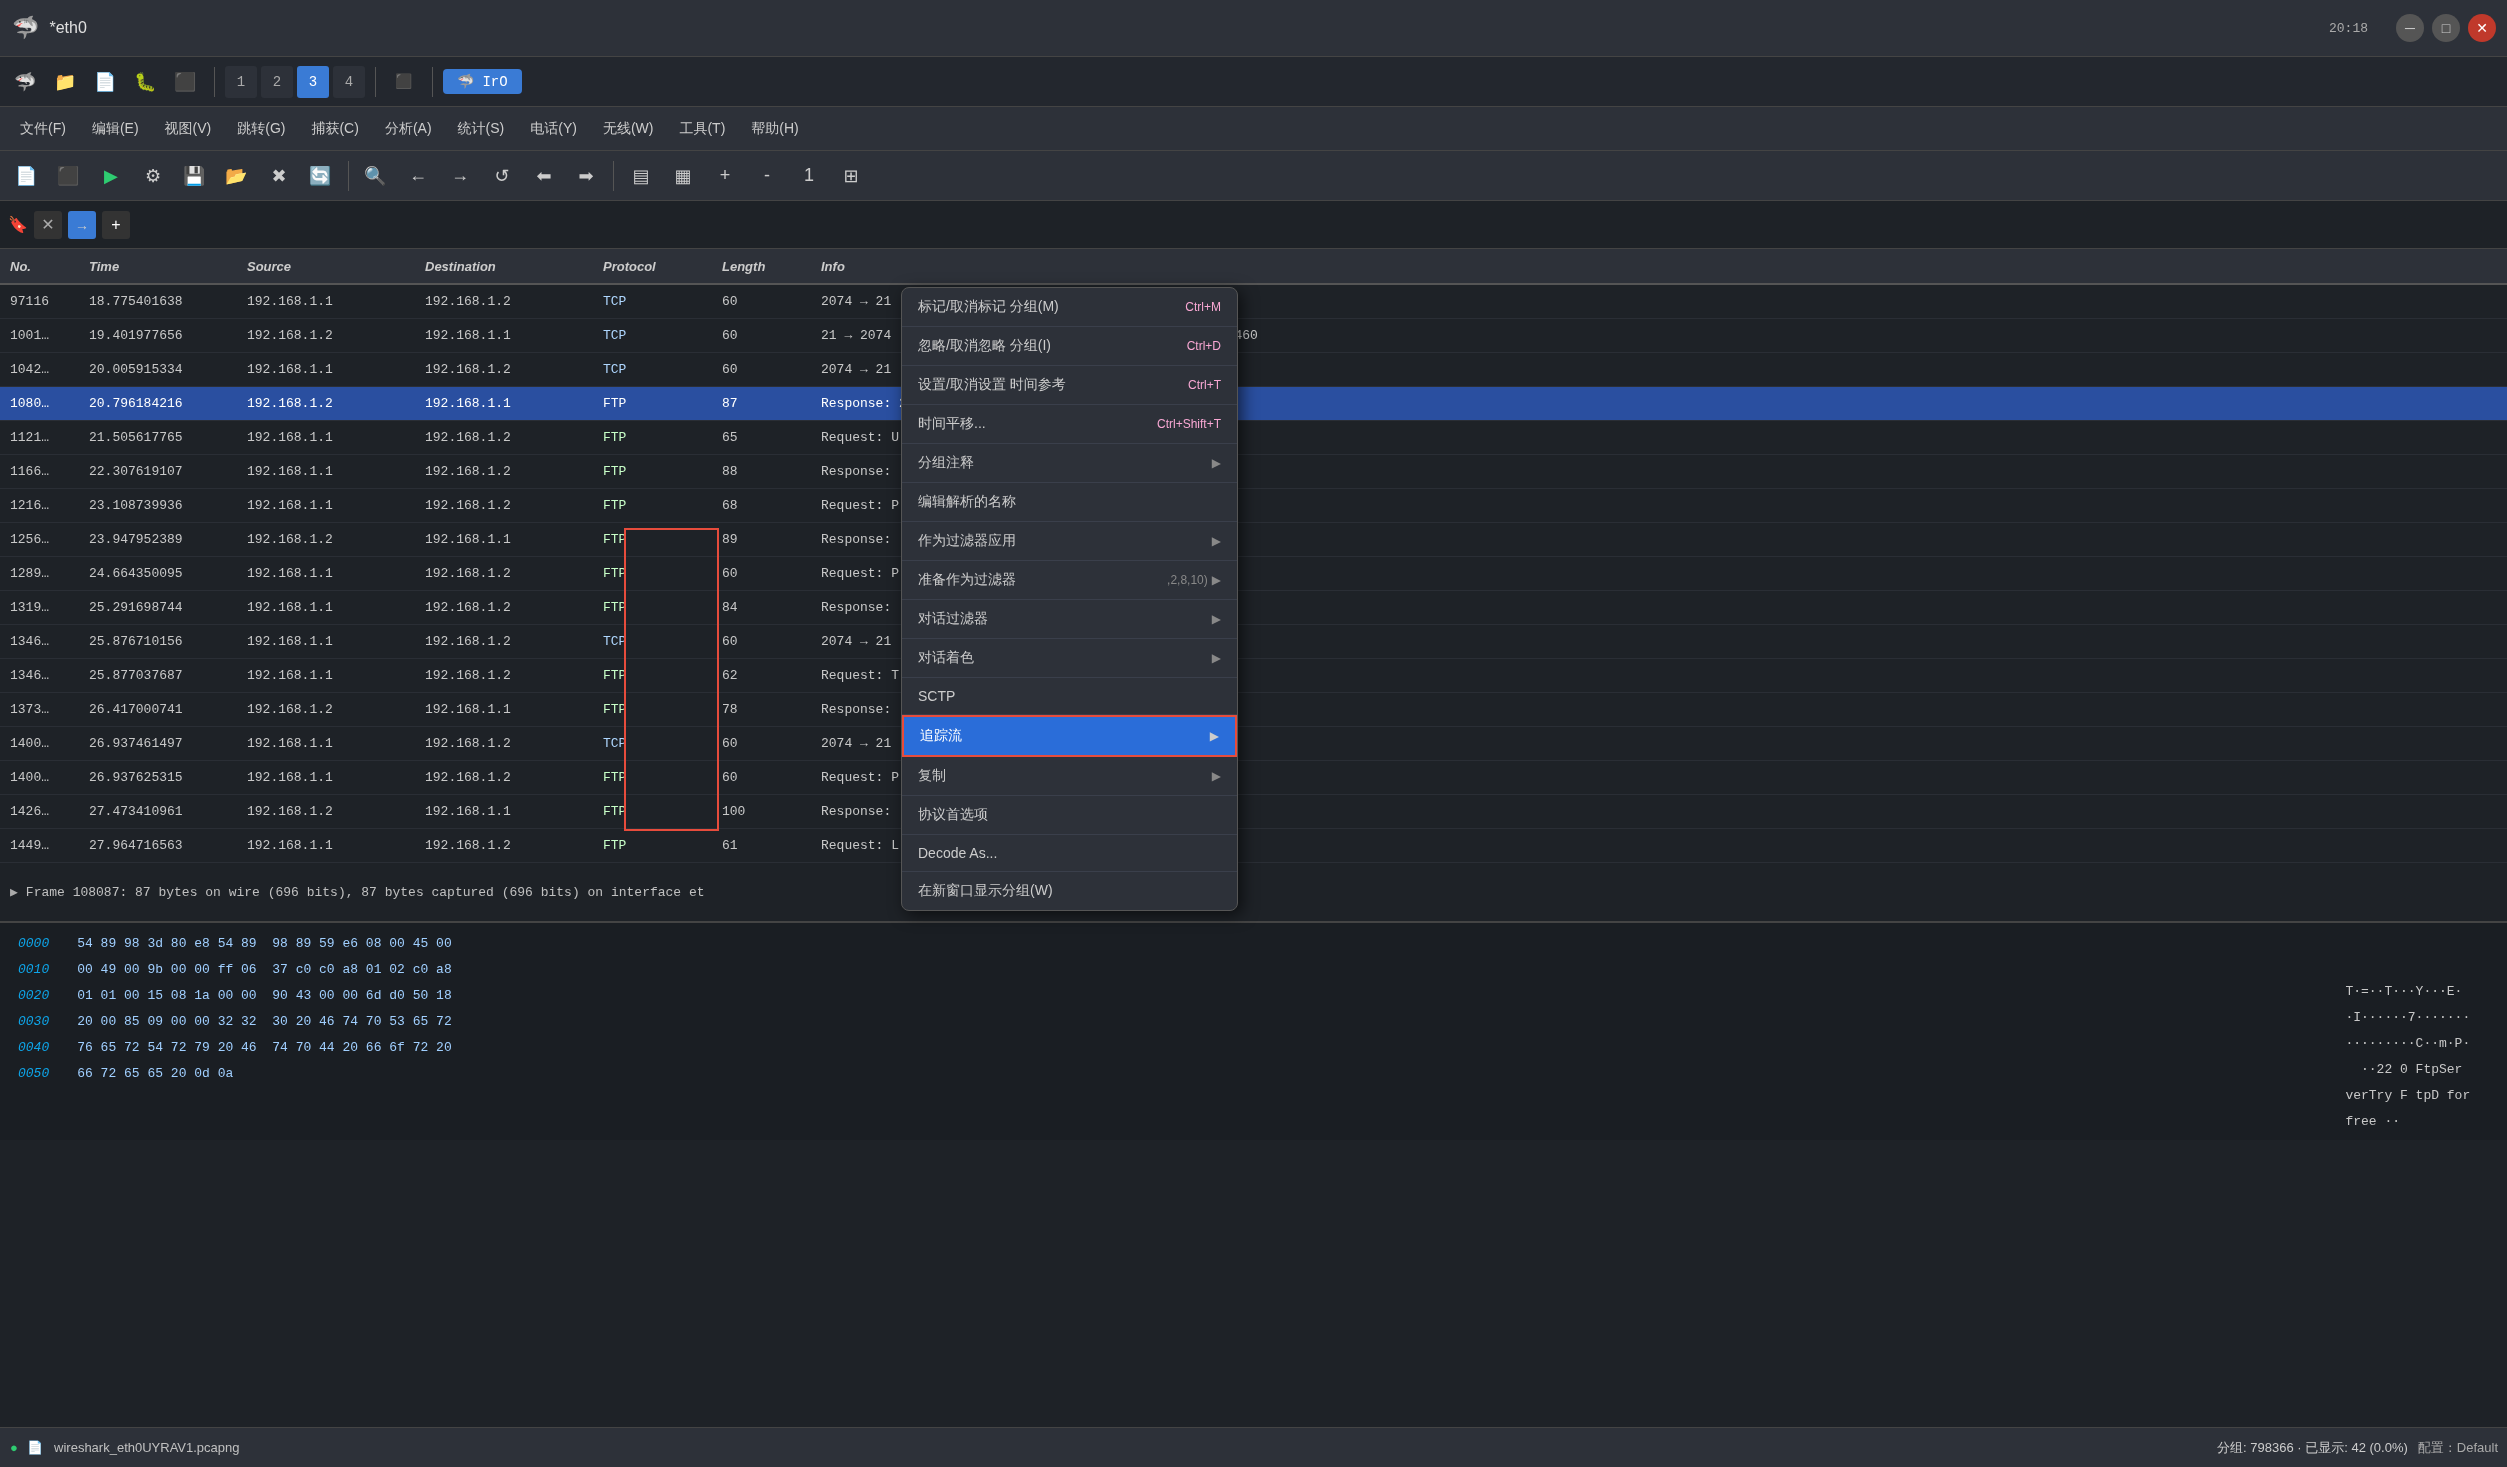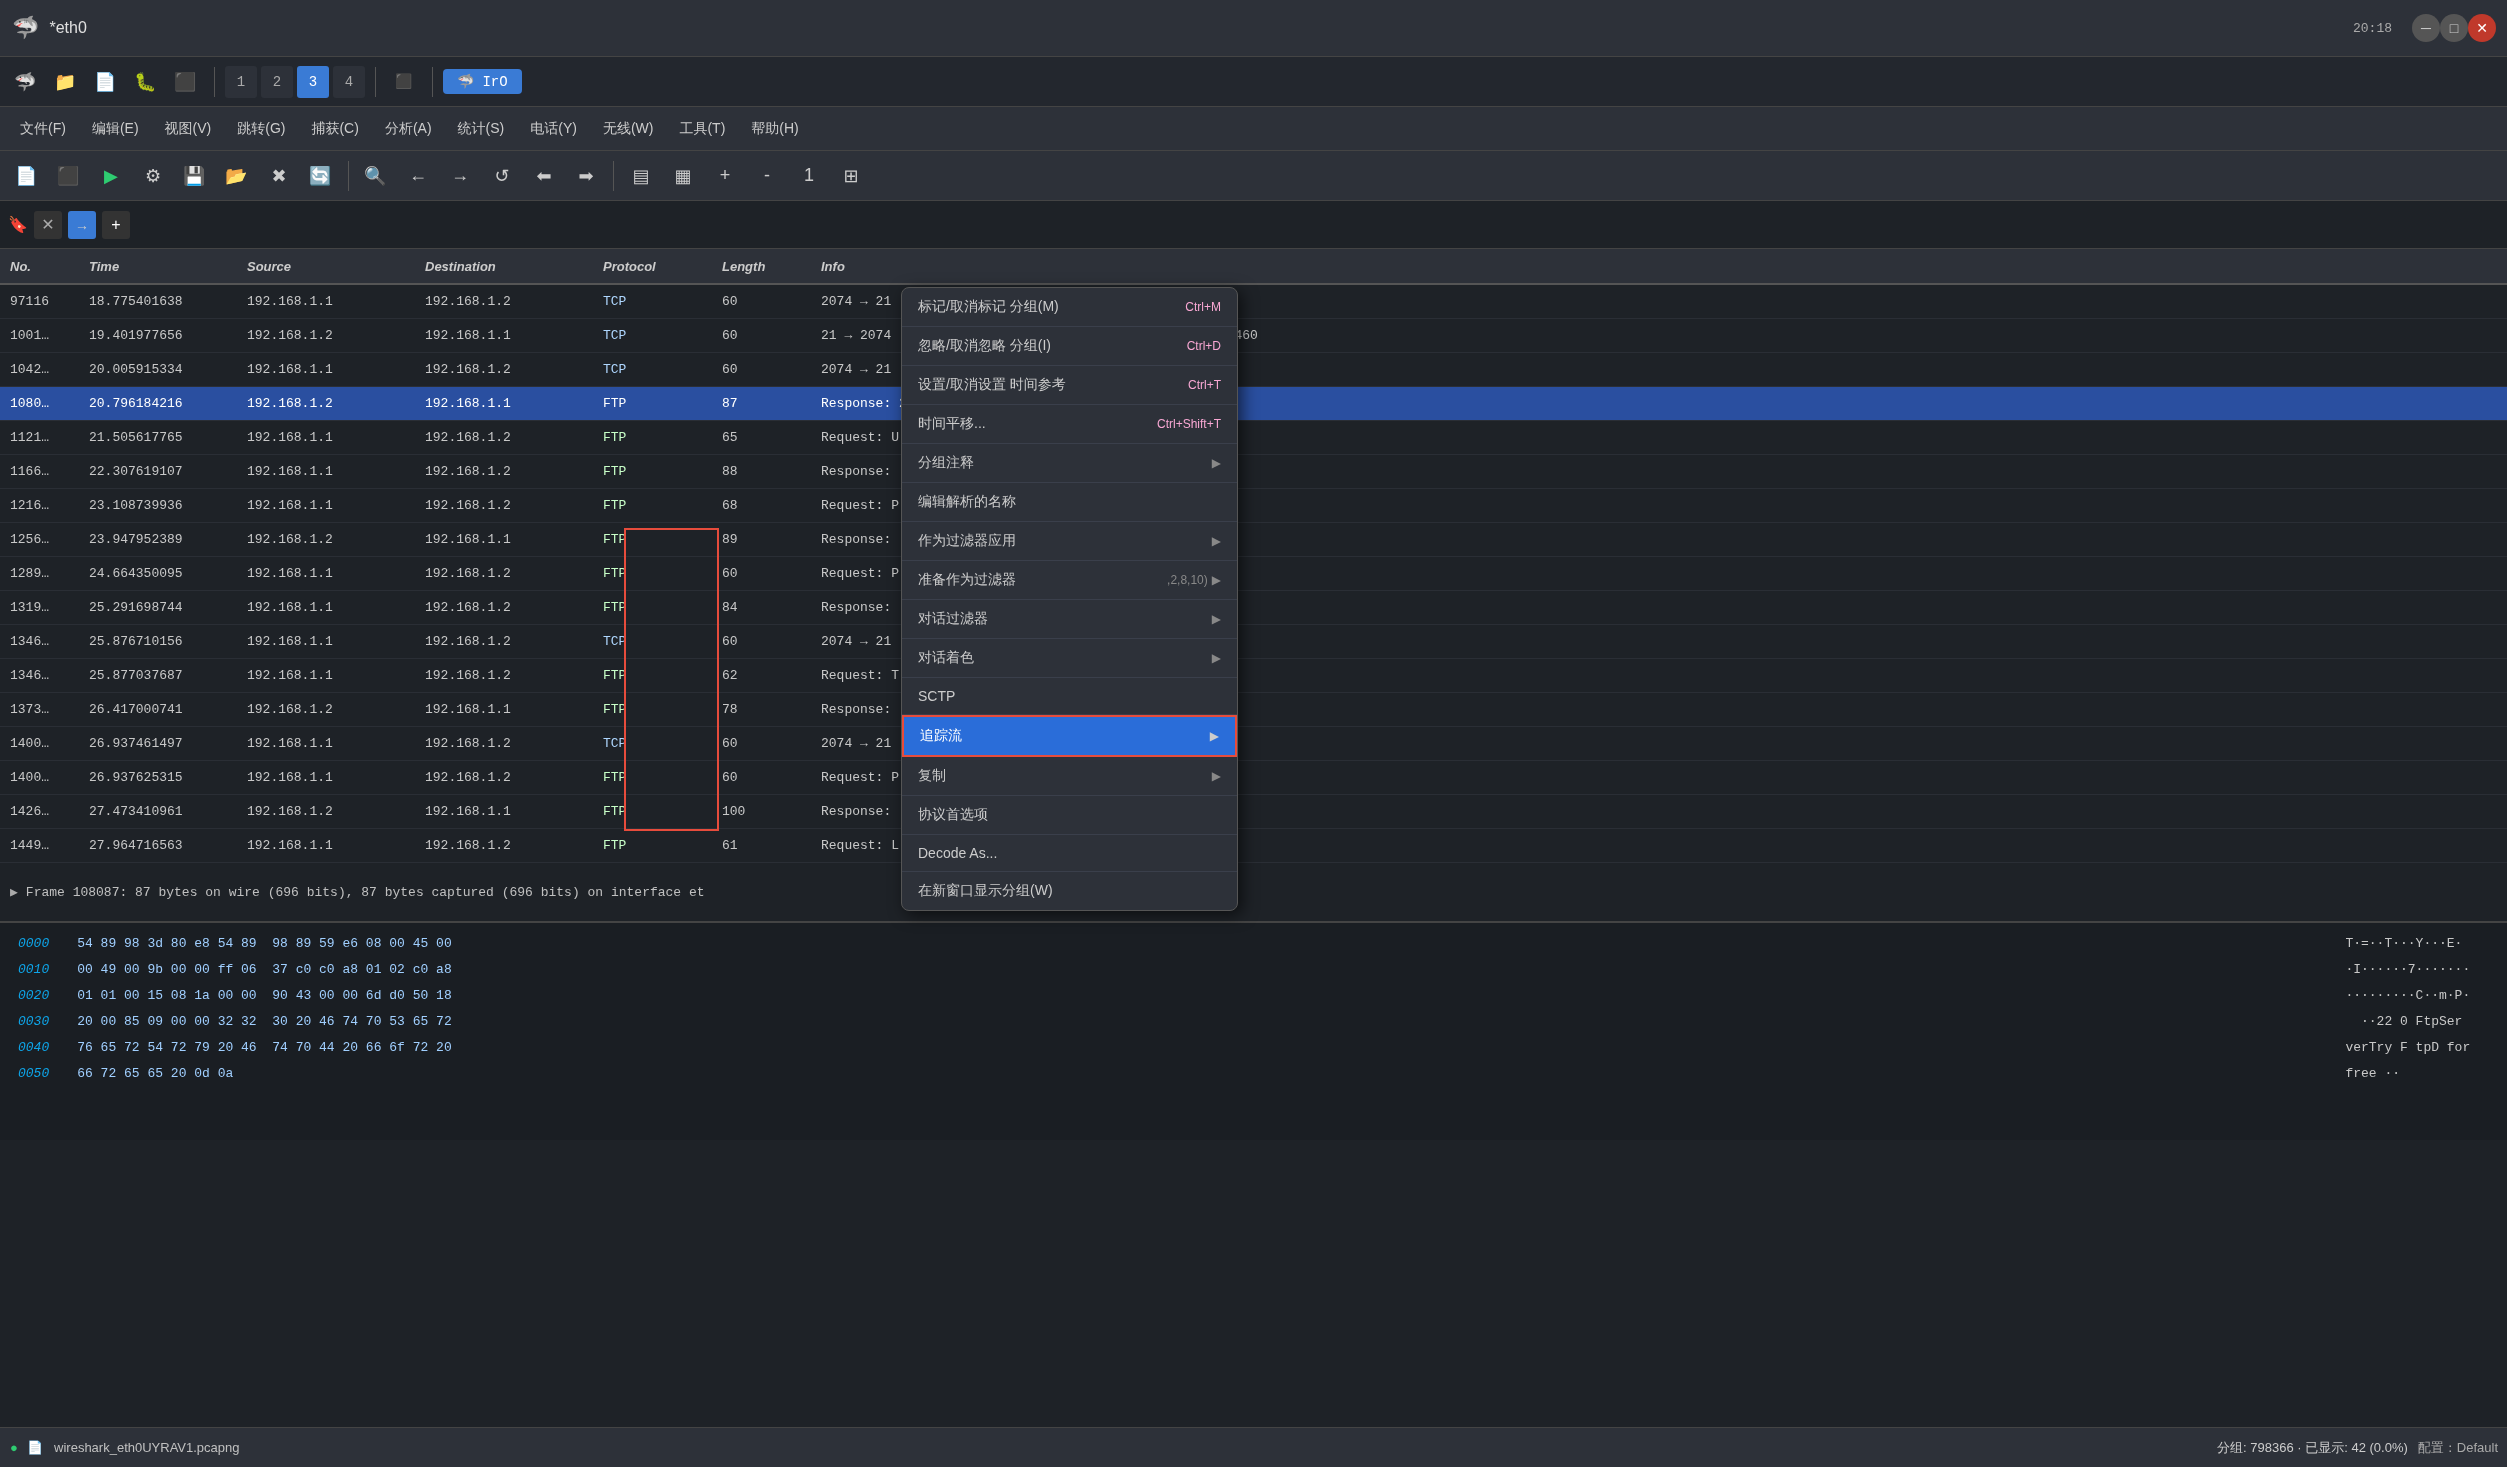--- a/index.html
+++ b/index.html
@@ -30,20 +30,21 @@
       gap: 10px;
     }
     .title-bar-title {
       color: #e0e0e0;
       font-size: 16px;
       font-family: sans-serif;
     }
     .title-bar-right {
       display: flex;
       align-items: center;
+      gap: 8px;
     }
     .win-btn {
       width: 28px; height: 28px;
       border-radius: 50%;
       border: none;
       cursor: pointer;
       font-size: 14px;
       display: flex; align-items: center; justify-content: center;
     }
     .win-btn-min { background: #555; color: #ccc; }
@@ -243,20 +244,21 @@
       padding: 8px 10px;
       line-height: 26px;
       font-size: 13px;
       color: #a0cfff;
     }
     .hex-ascii {
       padding: 8px 30px 8px 10px;
       line-height: 26px;
       font-size: 13px;
       color: #c8c8c8;
+      margin-top: 48px;
     }
 
     
     .status-bar {
       background: #2d3139;
       height: 40px;
       display: flex;
       align-items: center;
       padding: 0 10px;
       gap: 10px;

